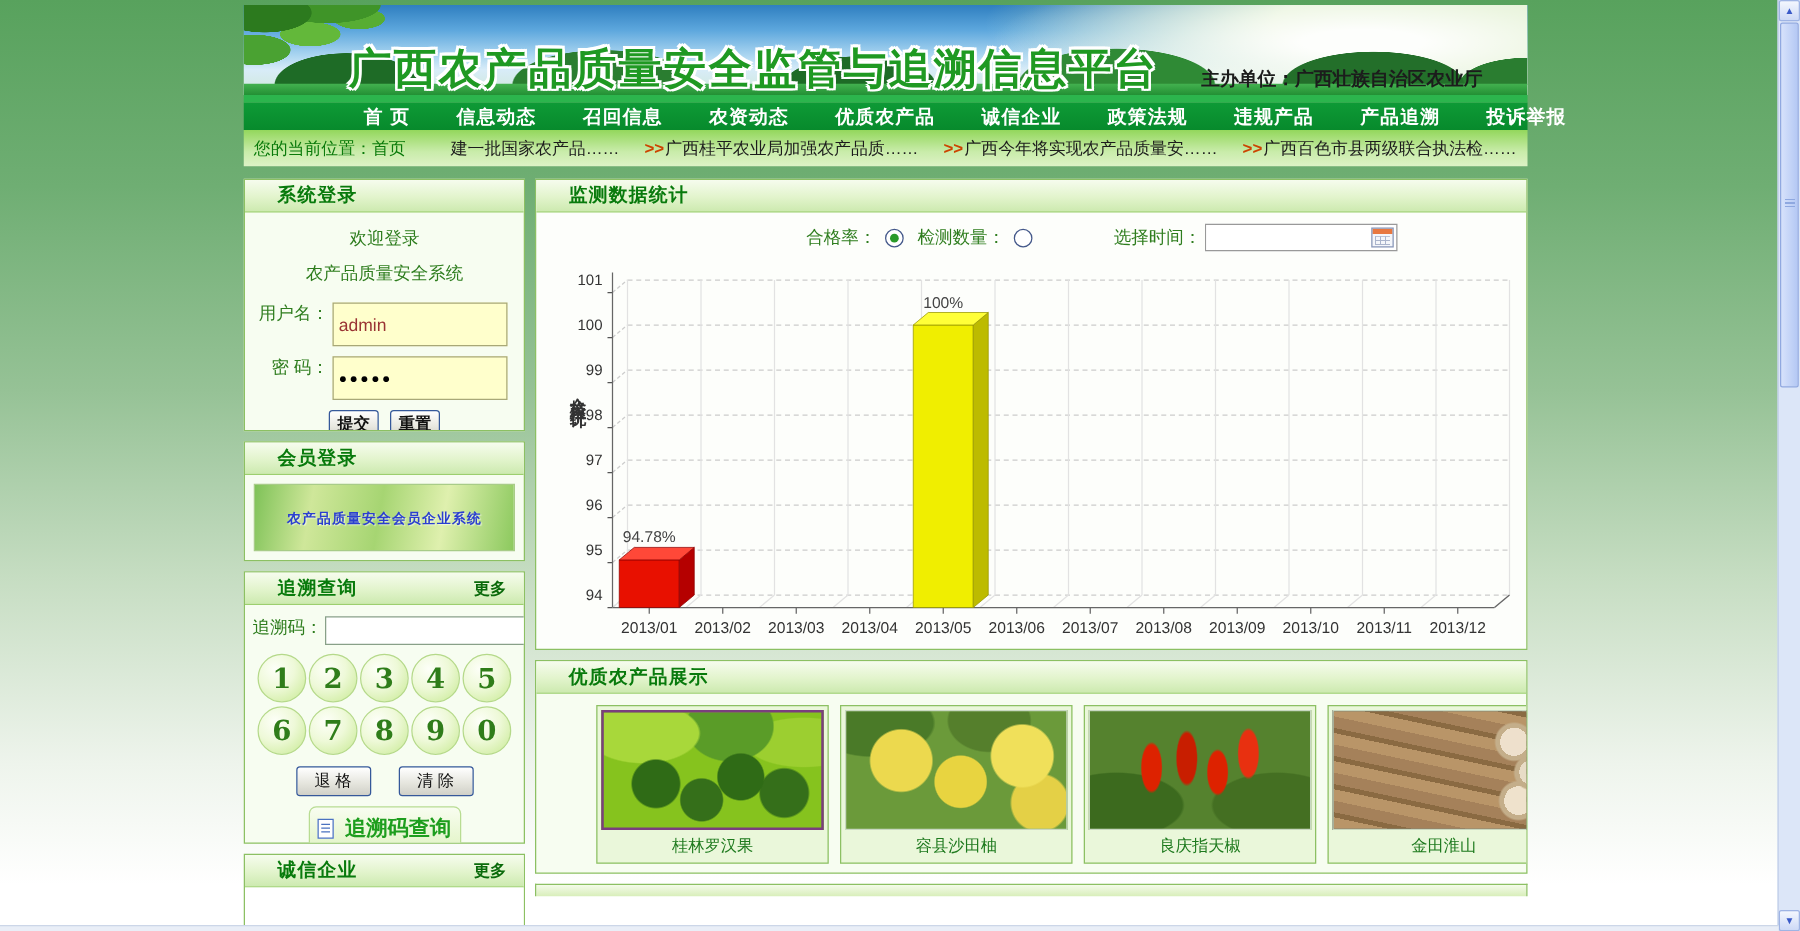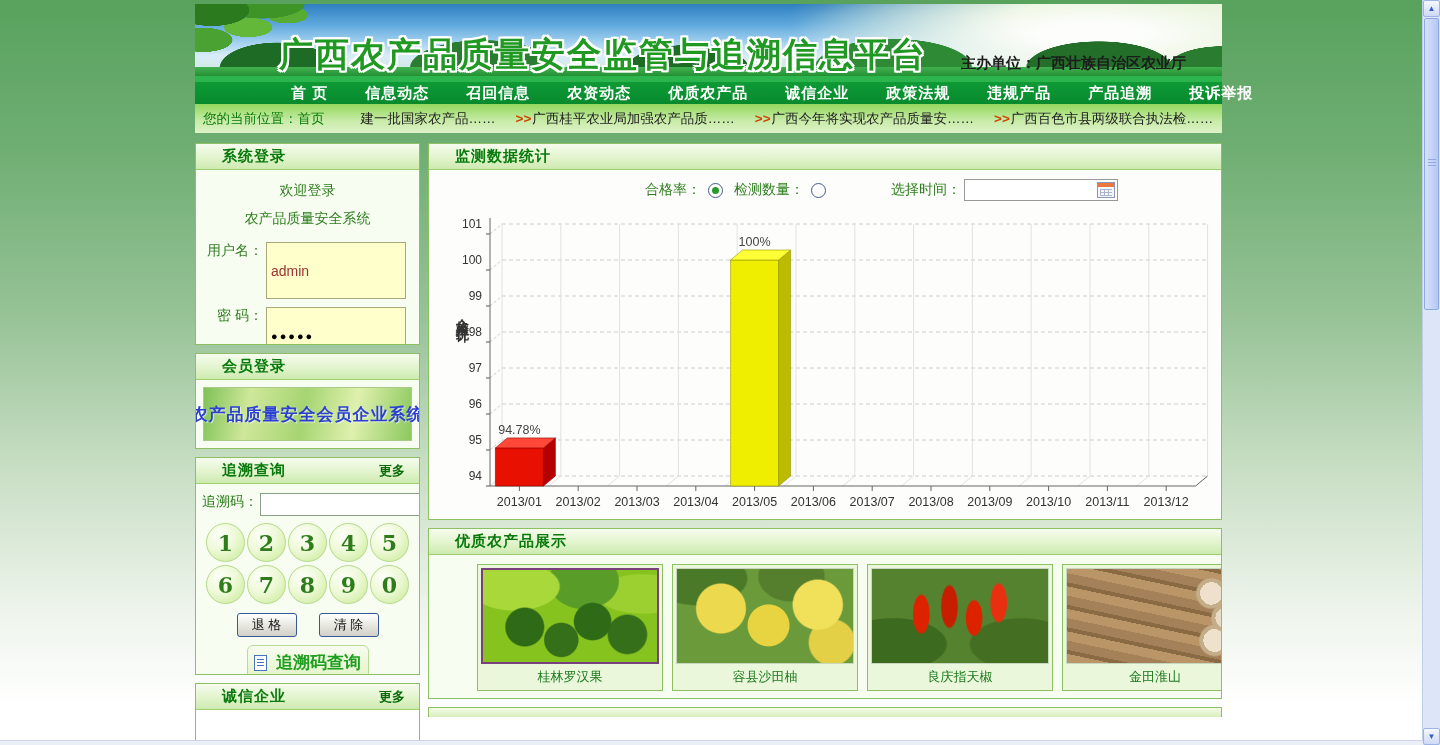--- a/index.html
+++ b/index.html
@@ -59,33 +59,33 @@
   .panel-title{color:#087a0c;font-weight:bold;font-size:15px;letter-spacing:1px;}
   .more-link{color:#0a6a0a;font-weight:bold;font-size:13px;cursor:pointer;}
 
   
   .p-syslogin{height:202px;}
   .sl-welcome{text-align:center;color:#2e7d1e;font-size:14px;margin:12px 0 0;}
   .sl-welcome2{text-align:center;color:#2e7d1e;font-size:14px;margin:10px 0 14px;}
   .sl-row{display:flex;align-items:flex-start;justify-content:flex-end;padding-right:13px;margin-bottom:8px;}
   .sl-label{color:#2e7d1e;font-size:14px;margin-right:3px;white-space:nowrap;}
   .sl-input{width:130px;height:17px;background:#ffffcc;border:1px solid #a8a878;font-size:14px;
-    color:#993333;padding:19px 4px;font-family:"Liberation Sans","DejaVu Sans",sans-serif;}
+    color:#993333;padding:8px 4px;font-family:"Liberation Sans","DejaVu Sans",sans-serif;}
   .sl-input.pwd{color:#000;font-size:11px;letter-spacing:2px;}
   .sl-btns{display:flex;justify-content:center;gap:9px;margin-top:5px;}
   .xp-btn{min-width:40px;height:22px;border:1px solid #35589a;border-radius:3px;
     background:linear-gradient(180deg,#ffffff,#e8e8e0 60%,#d0d0c8);font-size:13px;color:#111;
     cursor:pointer;font-weight:bold;font-family:inherit;}
 
   
   .p-member{height:96px;}
   .member-banner{margin:7px;height:52px;border:1px solid #a8cc88;cursor:pointer;
     background:linear-gradient(100deg,#7fc258 0%,#cfe79a 22%,#a6d572 48%,#dff0ae 72%,#8cc95e 100%);
     display:flex;align-items:center;justify-content:center;color:#2b3fd0;font-weight:bold;
-    font-size:17px;letter-spacing:1px;text-shadow:1px 1px 1px rgba(255,255,255,.65);white-space:nowrap;}
+    font-size:11px;letter-spacing:1px;text-shadow:1px 1px 1px rgba(255,255,255,.65);white-space:nowrap;}
 
   
   .p-trace{height:218px;}
   .tq-row{display:flex;align-items:flex-start;padding:9px 8px 2px 6px;}
   .tq-label{color:#2e7d1e;font-size:14px;white-space:nowrap;}
   .tq-input{flex:1;height:19px;border:1px solid #88a088;background:#fff;margin-left:2px;}
   .keypad{display:flex;flex-wrap:wrap;padding:5px 2px 0 2px;gap:3px 2px;justify-content:center;}
   .key{width:37px;height:37px;border-radius:50%;border:1px solid #b5d98a;
     background:radial-gradient(circle at 35% 30%,#fdfff8 0%,#eef9d8 45%,#d5efab 80%,#c8e79a 100%);
     color:#2f7d1a;font-size:22px;font-weight:bold;font-family:"DejaVu Serif","Liberation Serif",serif;

